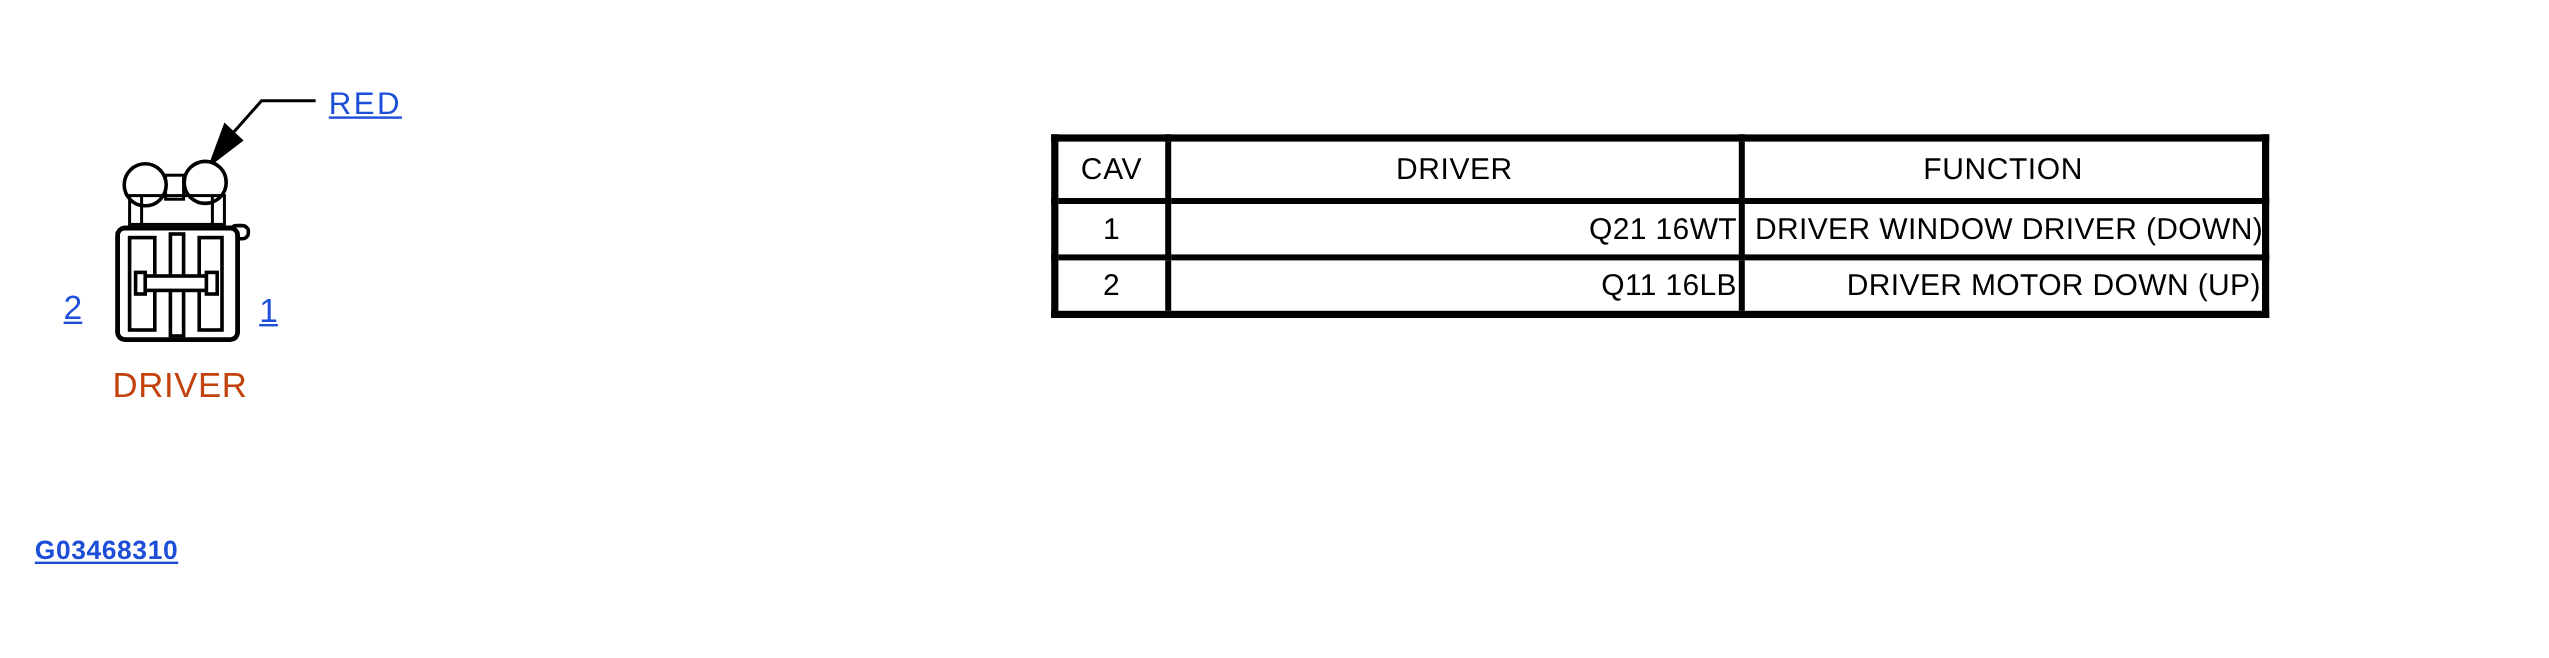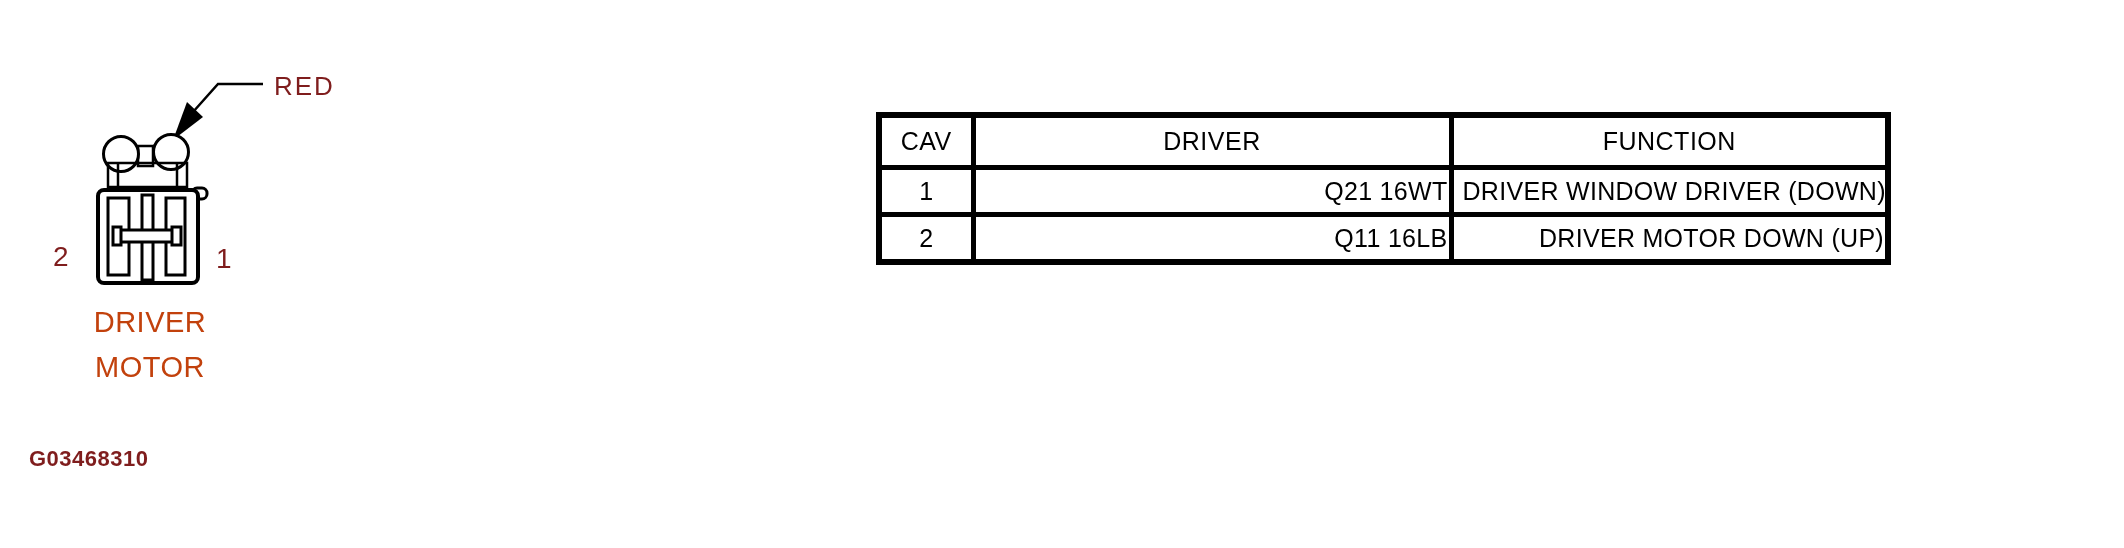--- a/index.html
+++ b/index.html
@@ -20,23 +20,24 @@
   .connector-art {
     position: absolute;
     left: 0;
     top: 0;
     width: 320px;
     height: 300px;
   }
   .drafting-text {
     position: absolute;
     white-space: nowrap;
-    color: #7f1d1d;
+    color: #1d4ed8;
     font-family: "Liberation Sans", sans-serif;
     font-weight: 400;
+    text-decoration: underline;
   }
   .red-label {
     left: 274px;
     top: 71px;
     font-size: 26px;
     letter-spacing: 2px;
   }
   .pin-label-left {
     left: 53px;
     top: 241px;
@@ -138,21 +139,20 @@
   </svg>
 
   <span class="drafting-text red-label">RED</span>
 
   <span class="drafting-text pin-label-left">2</span>
 
   <span class="drafting-text pin-label-right">1</span>
 
   <div class="connector-caption">
     <div>DRIVER</div>
-    <div>MOTOR</div>
   </div>
 
   <span class="drafting-text figure-id">G03468310</span>
 
   <table class="pinout">
     <colgroup>
       <col class="col-cav">
       <col class="col-circuit">
       <col class="col-function">
     </colgroup>

